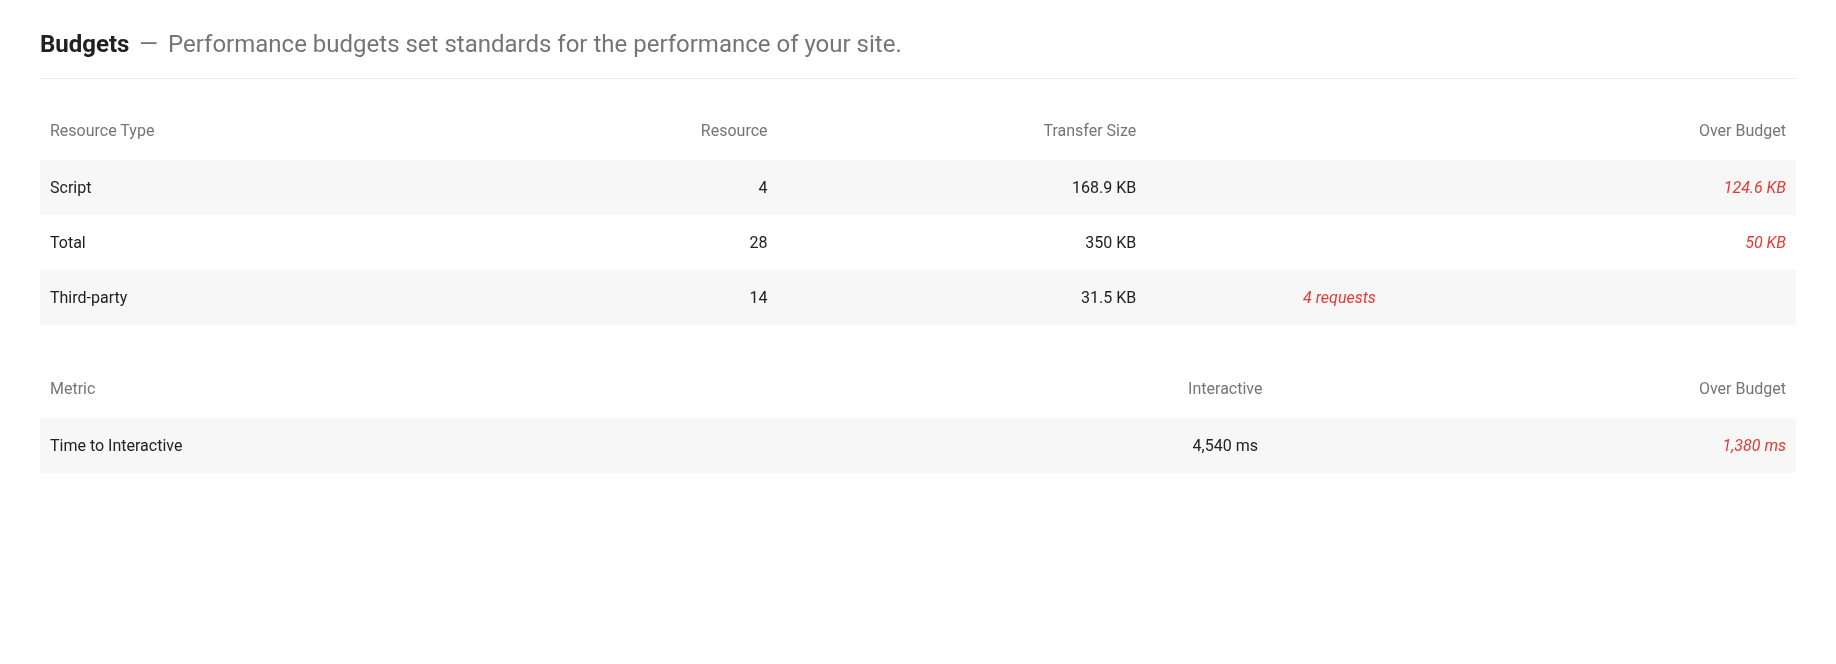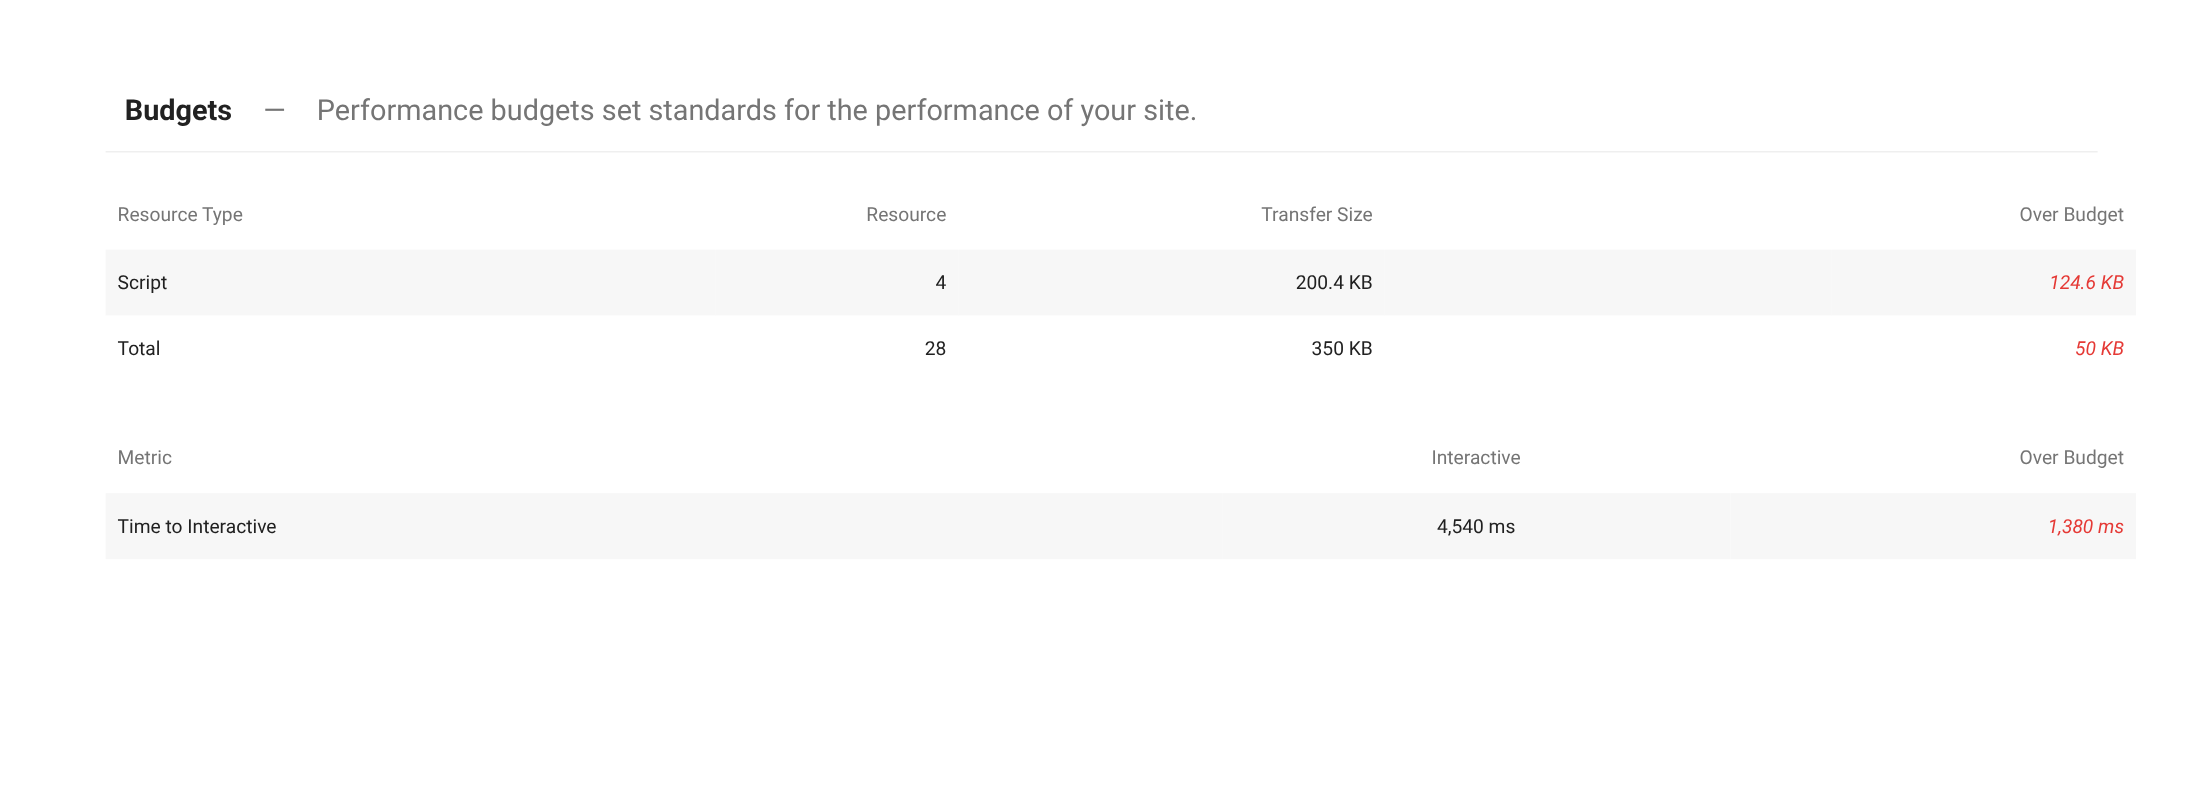--- a/index.html
+++ b/index.html
@@ -1,16 +1,16 @@
 <!DOCTYPE html>
 <html><head>
   <meta charset="utf-8">
   <style>
     * {
-      margin: 16px;
+      margin: 0;
       padding: 0;
       box-sizing: border-box;
     }
     body {
       font-family: -apple-system, BlinkMacSystemFont, "Segoe UI", Roboto, Helvetica, Arial, sans-serif;
       background: #fff;
       padding: 30px 40px;
       color: #212121;
       font-size: 24px;
     }
@@ -116,30 +116,37 @@
       <th>Resource</th>
       <th>Transfer Size</th>
       <th></th>
       <th>Over Budget</th>
     </tr>
   </thead>
   <tbody>
     <tr>
       <td>Script</td>
       <td>4</td>
-      <td>200.4 KB</td>
+      <td>168.9 KB</td>
       <td class="over"></td>
       <td class="over">124.6 KB</td>
     </tr>
     <tr>
       <td>Total</td>
       <td>28</td>
       <td>350 KB</td>
       <td class="over"></td>
       <td class="over">50 KB</td>
+    </tr>
+    <tr>
+      <td>Third-party</td>
+      <td>14</td>
+      <td>31.5 KB</td>
+      <td class="over">4 requests</td>
+      <td class="over"></td>
     </tr>
   </tbody>
 </table>
 
 <table class="metrics-table">
   <thead>
     <tr>
       <th>Metric</th>
       <th>Interactive</th>
       <th>Over Budget</th>

